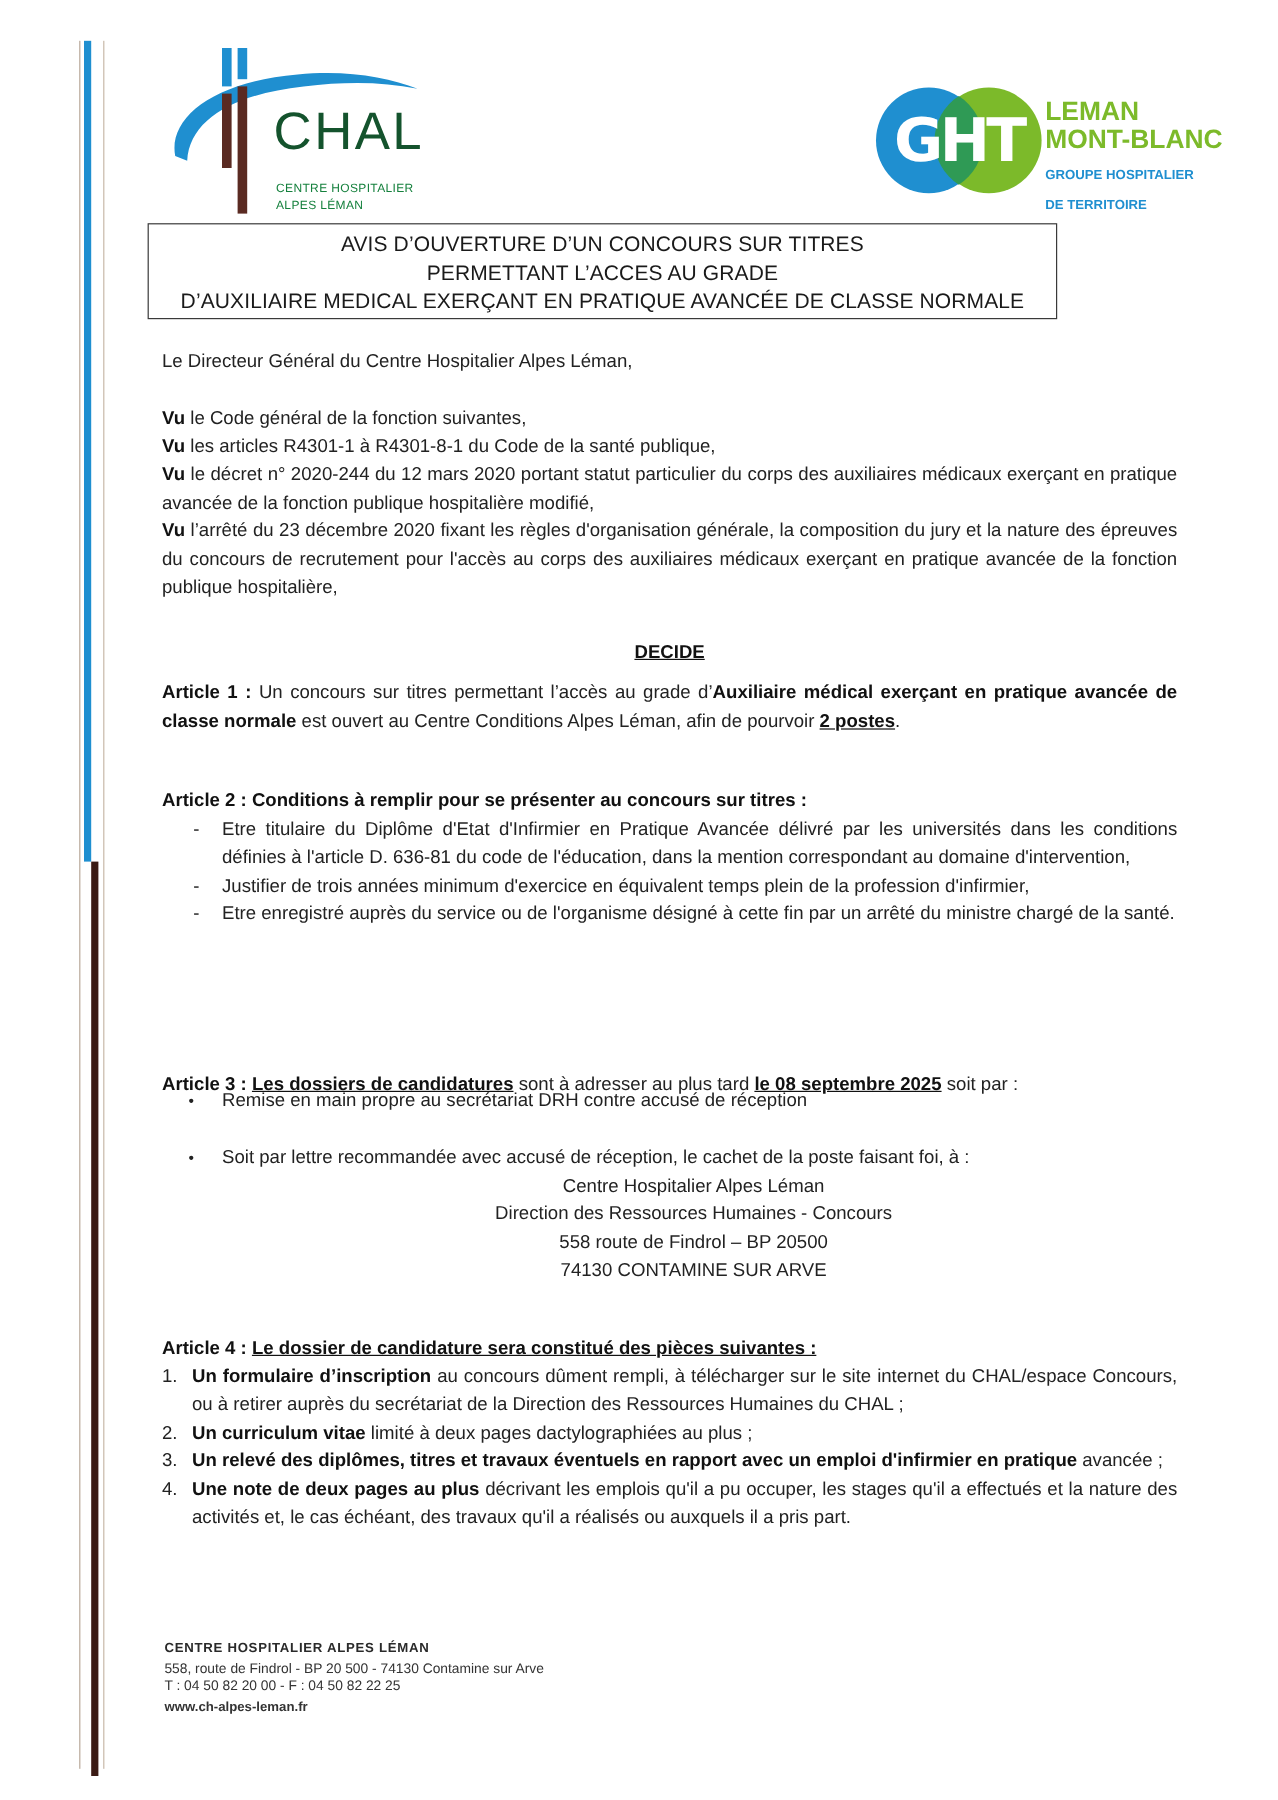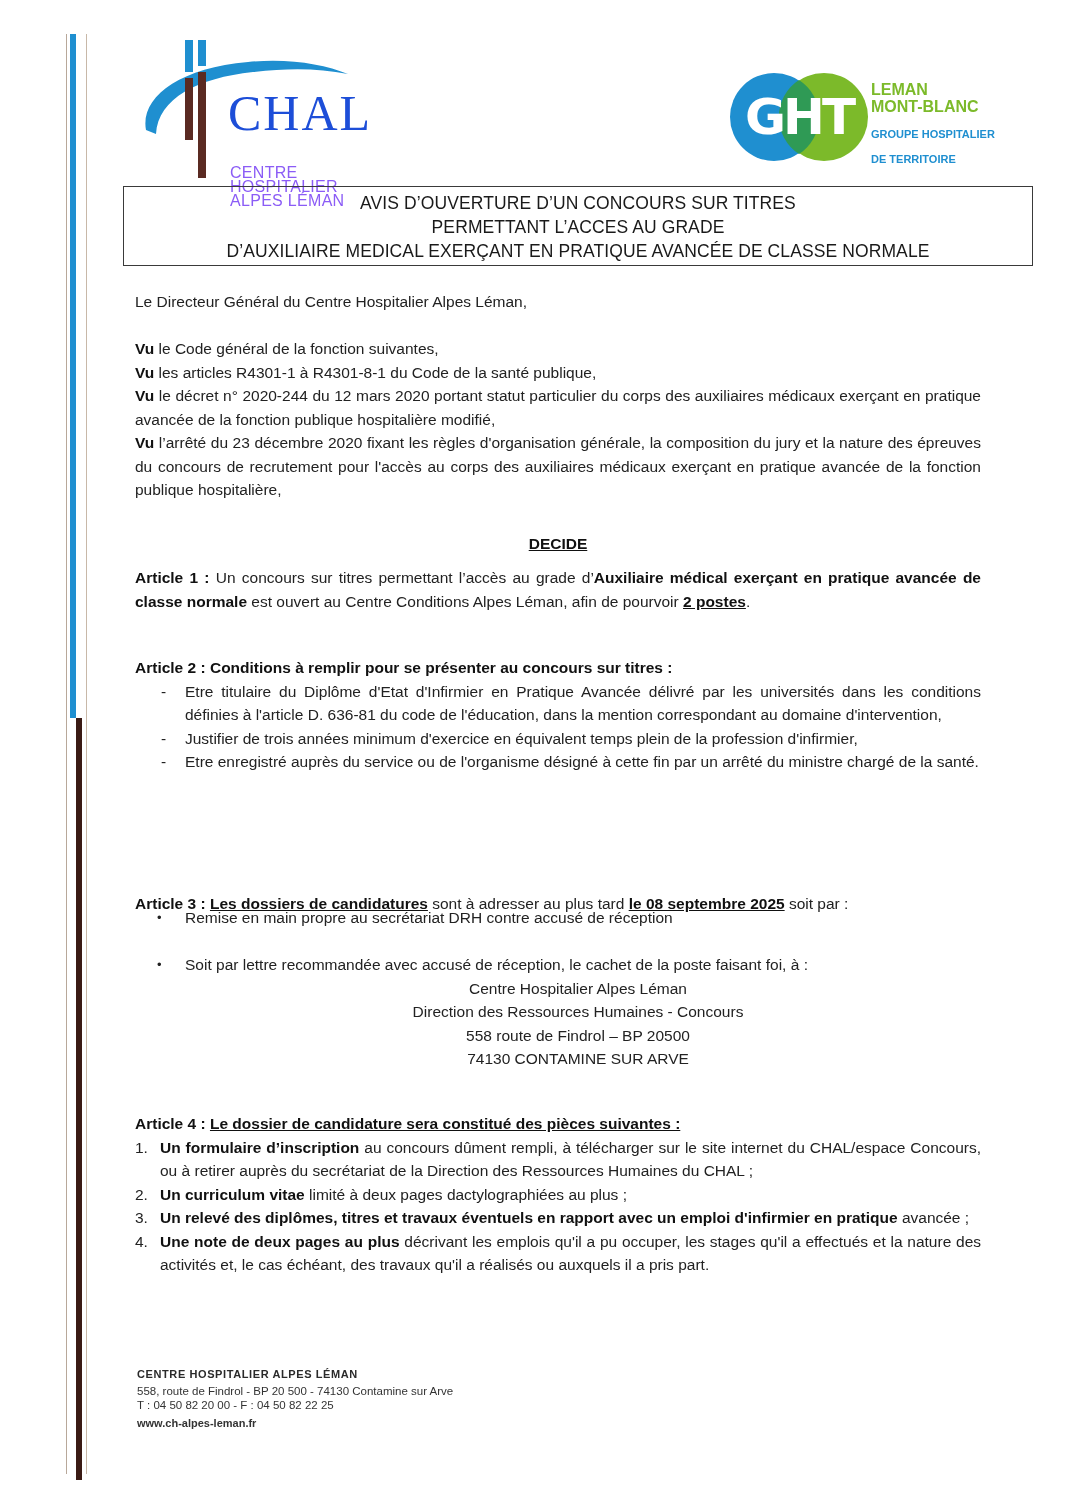--- a/index.html
+++ b/index.html
@@ -11,32 +11,32 @@
 
   
   .rule-thin-l { left: 66px; top: 34px; width: 1px; height: 1440px; background: #b8a89a; }
   .rule-thin-r { left: 86px; top: 34px; width: 1px; height: 1440px; background: #c8b8a8; }
   .bar-blue { left: 70px; top: 34px; width: 6px; height: 684px; background: #1f8fd0; }
   .bar-brown { left: 76px; top: 718px; width: 6px; height: 762px; background: #3a1a14; }
 
   
   .chal-logo { left: 138px; top: 38px; width: 250px; height: 142px; }
   .chal-logo svg { position: absolute; left: 0; top: 0; }
-  .chal-word { position: absolute; left: 90px; top: 50px; font-size: 50px; letter-spacing: 2px; color: #1d4ed8; font-family: Liberation Serif, serif; font-weight: normal; line-height: 1; }
-  .chal-sub { position: absolute; left: 92px; top: 113px; font-size: 16px; line-height: 14px; color: #8b5cf6; letter-spacing: 0.3px; margin-top: 15px; }
+  .chal-word { position: absolute; left: 90px; top: 50px; font-size: 44px; letter-spacing: 2px; color: #14532d; font-family: Liberation Sans, sans-serif; font-weight: normal; line-height: 1; }
+  .chal-sub { position: absolute; left: 92px; top: 113px; font-size: 10px; line-height: 14px; color: #15803d; letter-spacing: 0.3px; }
 
   
   .ght-logo { left: 729px; top: 72px; width: 300px; height: 90px; }
   .ght-text { position: absolute; left: 142px; top: 10px; font-weight: bold; line-height: 1; }
-  .ght-l1, .ght-l2 { color: #7cba2a; font-size: 16px; }
+  .ght-l1, .ght-l2 { color: #7cba2a; font-size: 22px; }
   .ght-l3, .ght-l4 { color: #1f8fd0; font-size: 11px; margin-top: 14px; }
   .ght-l1 { margin-bottom: 1px; }
 
   
-  .title-box { left: 123px; top: 186px; width: 910px; height: 80px; border: 1px solid #3a3a3a; box-sizing: border-box; text-align: center; padding-top: 4px; }
+  .title-box { left: 123px; top: 186px; width: 758px; height: 80px; border: 1px solid #3a3a3a; box-sizing: border-box; text-align: center; padding-top: 4px; }
   .title-line { font-size: 17.5px; line-height: 24px; color: #1a1a1a; letter-spacing: 0.1px; }
 
   
   .body { left: 135px; width: 846px; font-size: 15.5px; line-height: 23.5px; color: #222; }
   .p { margin: 0; }
   b { font-weight: bold; color: #111; }
   u { text-decoration: underline; }
   .justify { text-align: justify; }
   .center { text-align: center; }
   .dash-list, .bullet-list, .num-list { margin: 0; padding: 0; list-style: none; }

